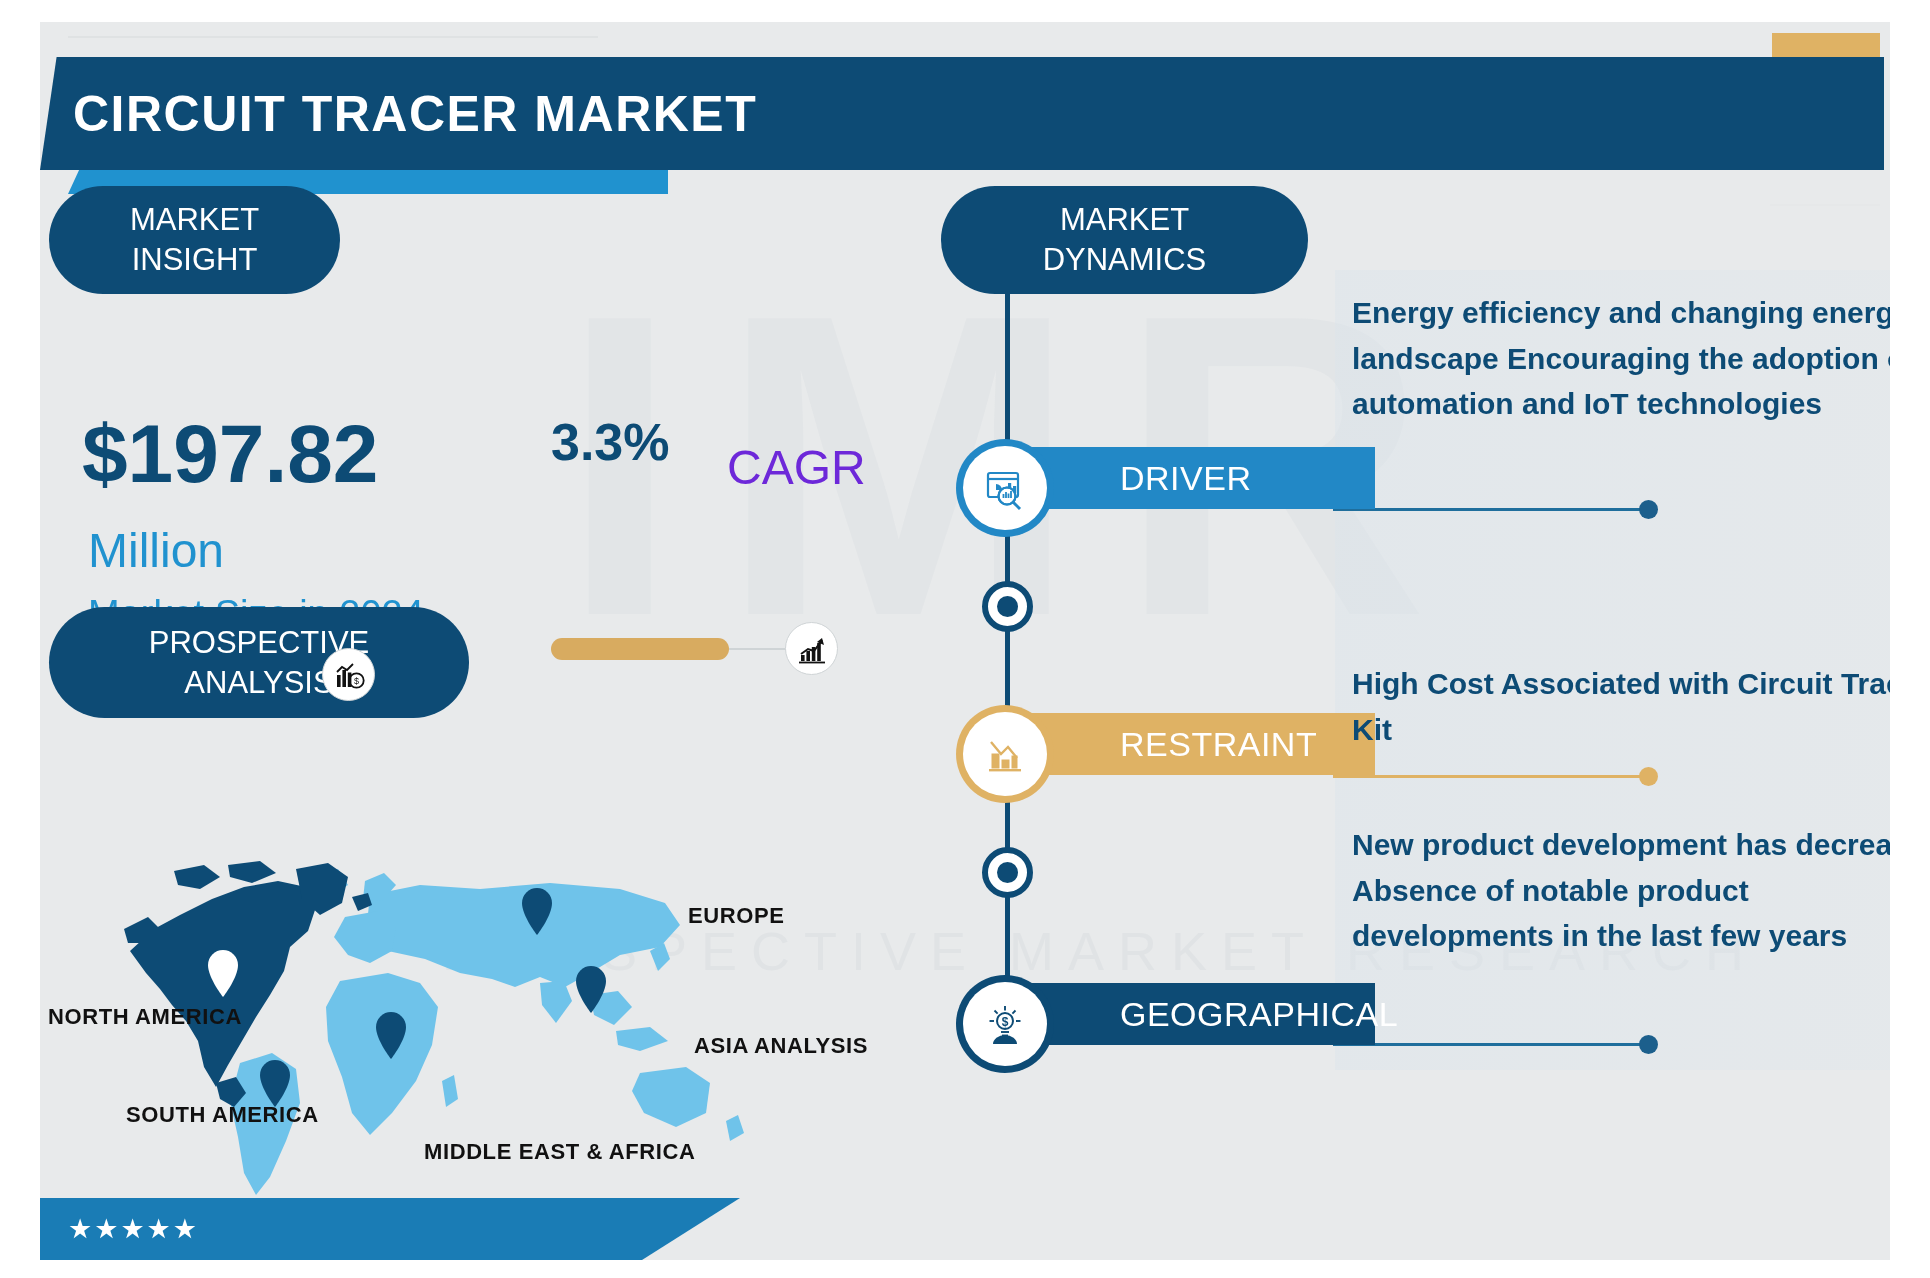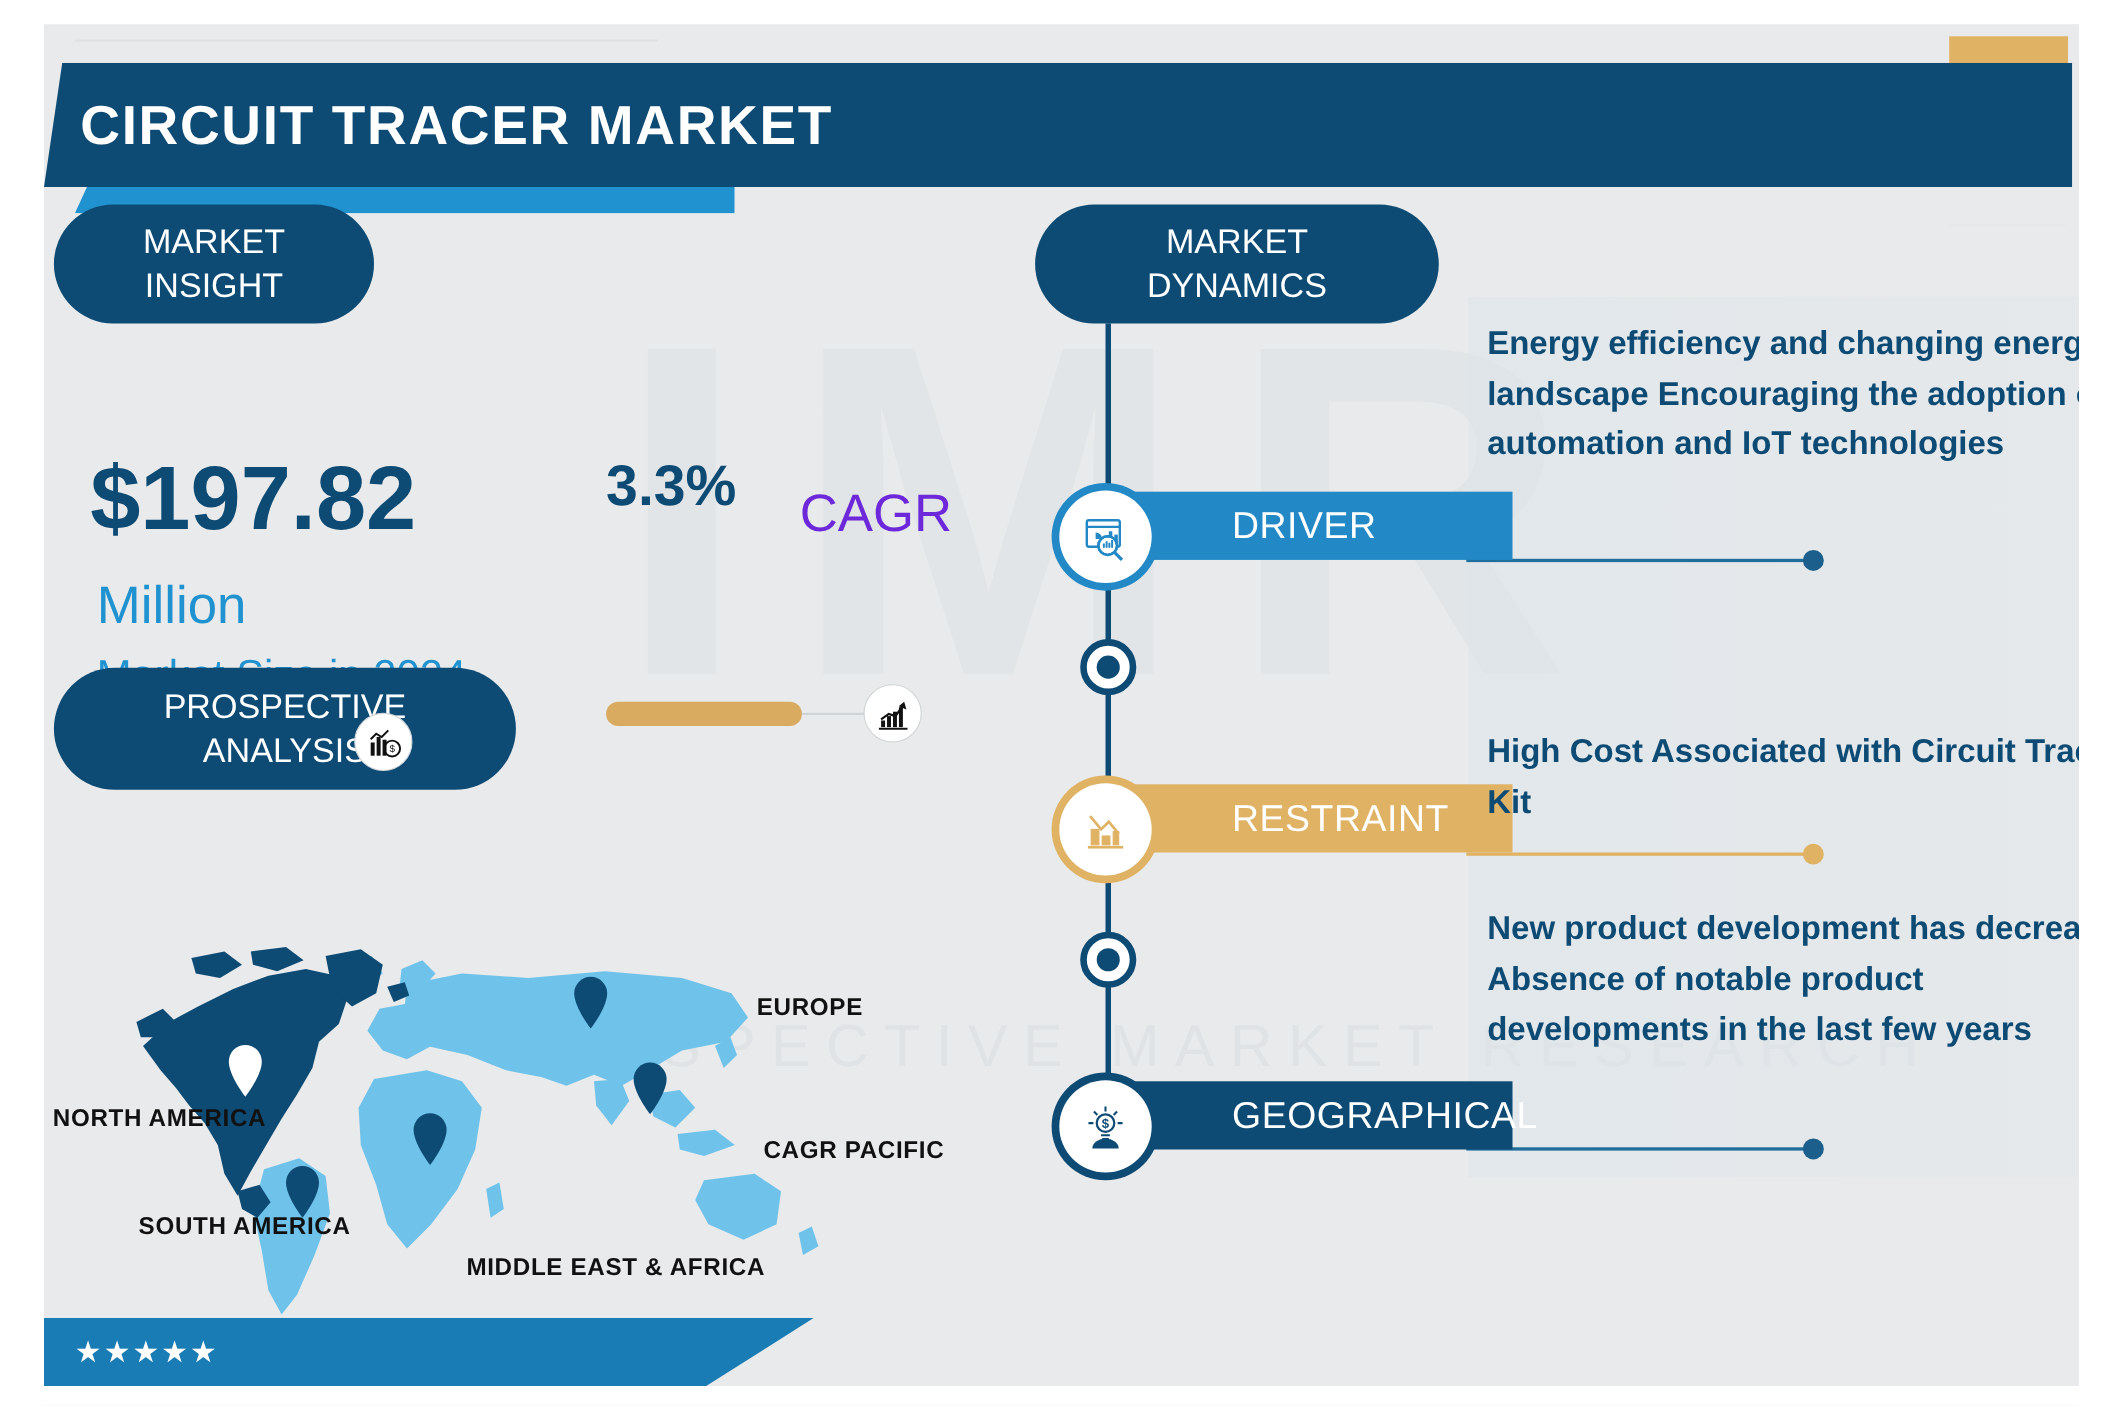--- a/index.html
+++ b/index.html
@@ -331,21 +331,21 @@
 
         <path d="M256 172 a15 15 0 1 1 30 0 c0 13 -15 32 -15 32 s-15 -19 -15 -32 Z" fill="#0d4b75"></path>
 
         <path d="M140 220 a15 15 0 1 1 30 0 c0 13 -15 32 -15 32 s-15 -19 -15 -32 Z" fill="#0d4b75"></path>
       </g>
     </svg>
   </div>
 
   <div class="map-label" id="ml-na">NORTH AMERICA</div>
   <div class="map-label" id="ml-eu">EUROPE</div>
-  <div class="map-label" id="ml-ap">CAGR PACIFIC</div>
+  <div class="map-label" id="ml-ap">ASIA ANALYSIS</div>
   <div class="map-label" id="ml-sa">SOUTH AMERICA</div>
   <div class="map-label" id="ml-me">MIDDLE EAST &amp; AFRICA</div>
 
   <div class="text-panel"></div>
 
   <div class="pill" id="pill-dyn">
     <span>MARKET</span>
     <span>DYNAMICS</span>
   </div>
 

